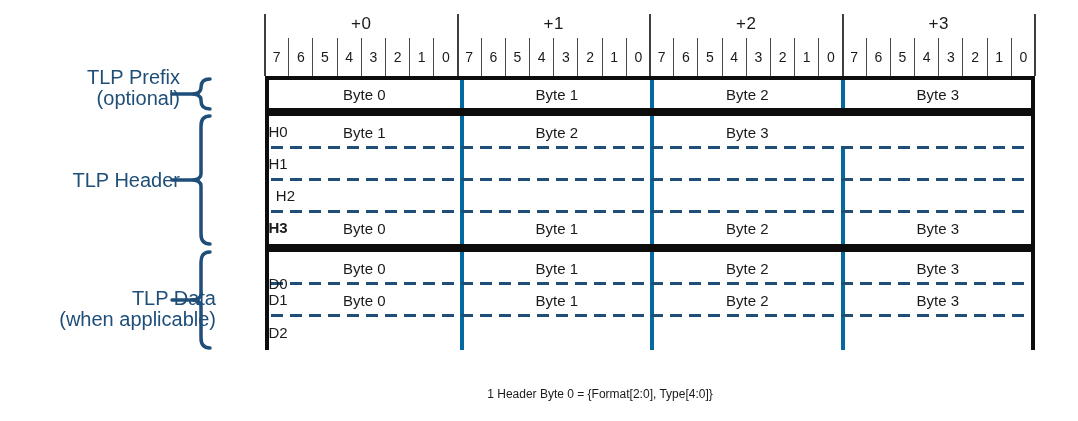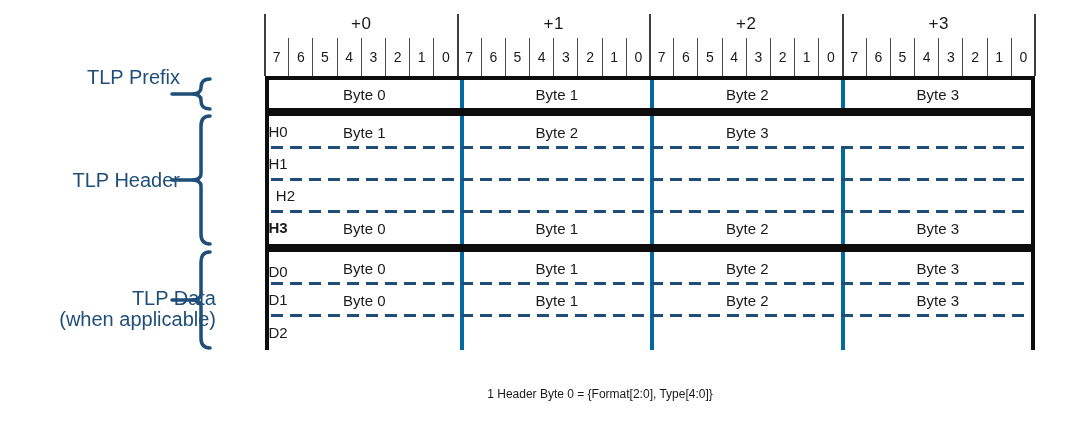--- a/index.html
+++ b/index.html
@@ -43,20 +43,21 @@
   .footnote{position:absolute;top:387px;left:600px;transform:translateX(-50%);
             white-space:nowrap;font-size:12px;color:#1a1a1a;}
 </style>
 </head>
 <body>
 
 <div class="canvas" id="canvas" style="--navy: #1F4E79;">
 
   <div class="seclabel" style="top:67px;">
     <span class="l">TLP Prefix</span>
+    <span class="l">(optional)</span>
   </div>
 
   <div class="seclabel" style="top:170px;">
     <span class="l">TLP Header</span>
   </div>
 
   <div class="seclabel" style="top:288px;margin-left:36px;">
     <span class="l">TLP Data</span>
     <span class="l">(when applicable)</span>
   </div>
@@ -171,21 +172,21 @@
         <div class="cell">Byte 2</div>
         <div class="cell">Byte 3</div>
       </div>
       <div class="row sep" style="height: 34px;">
         <div class="cell"></div>
         <div class="cell"></div>
         <div class="cell"></div>
         <div class="cell"></div>
       </div>
     </div>
-    <div class="rowlabel" style="top: 256px; height: 32px; line-height: 32px;">D0</div>
+    <div class="rowlabel" style="top: 268px; height: 32px; line-height: 32px;">D0</div>
     <div class="rowlabel" style="top: 284px; height: 32px; line-height: 32px;">D1</div>
     <div class="rowlabel" style="top: 316px; height: 34px; line-height: 34px;">D2</div>
     <svg width="44" height="34" viewBox="0 0 44 34" class="brace" style="top: 77px;">
       <path d="M40 2 Q31 2 31 10.2 L31 11 Q31 17 21 17 Q31 17 31 23 L31 23.8 Q31 32 40 32 M2 17 L21 17"></path>
     </svg>
     <svg width="44" height="132" viewBox="0 0 44 132" class="brace" style="top: 114px;">
       <path d="M40 2 Q31 2 31 12 L31 60 Q31 66 21 66 Q31 66 31 72 L31 120 Q31 130 40 130 M2 66 L21 66"></path>
     </svg>
     <svg width="44" height="100" viewBox="0 0 44 100" class="brace" style="top: 250px;">
       <path d="M40 2 Q31 2 31 12 L31 44 Q31 50 21 50 Q31 50 31 56 L31 88 Q31 98 40 98 M2 50 L21 50"></path>

